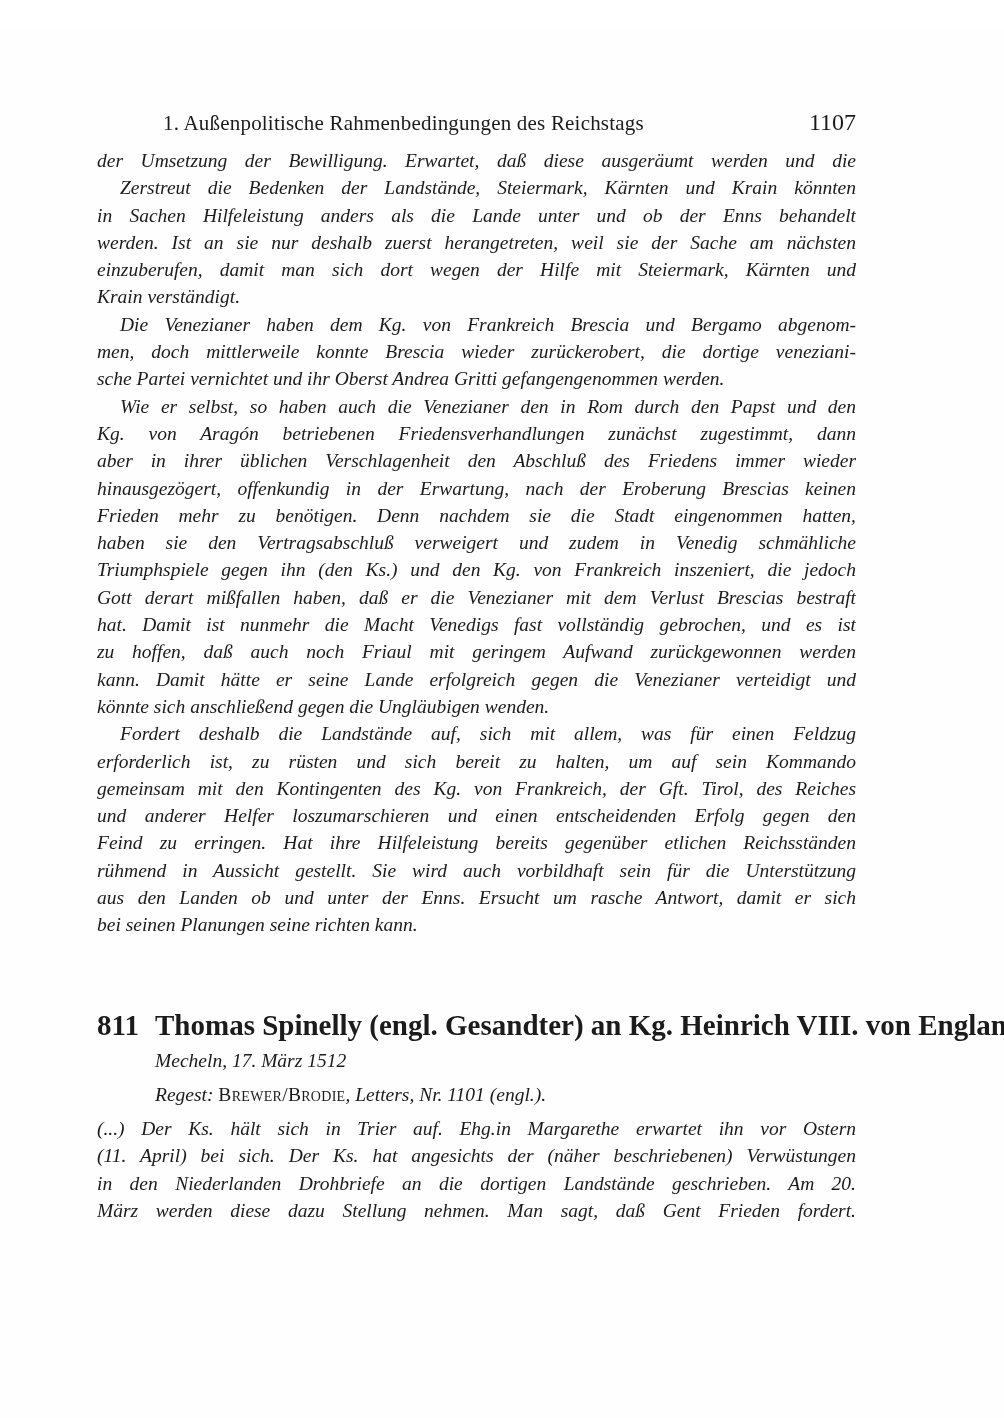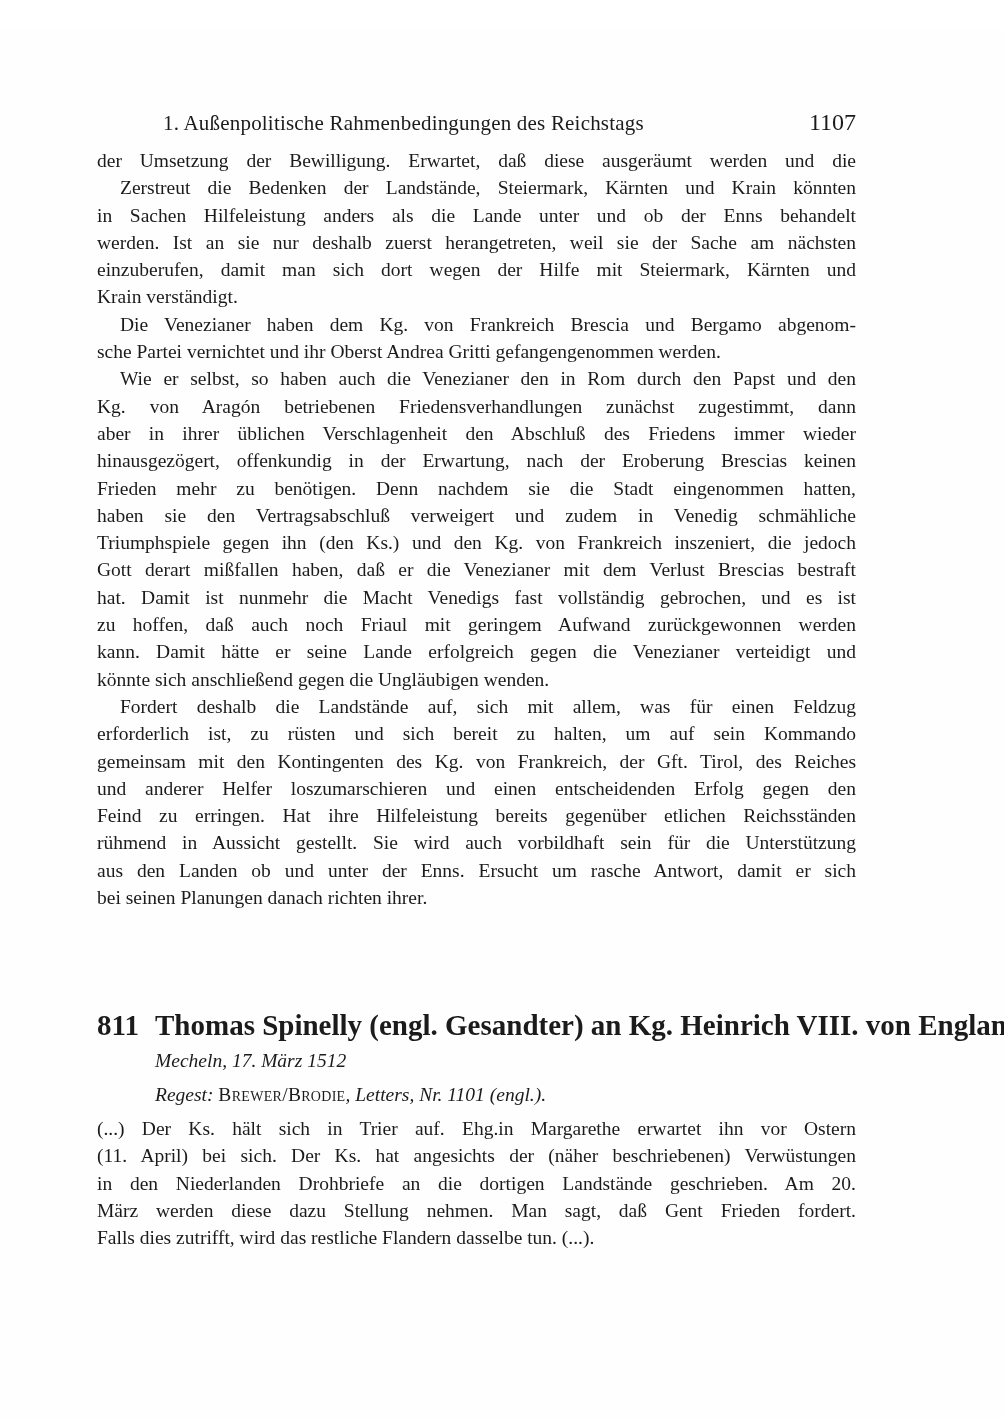--- a/index.html
+++ b/index.html
@@ -35,20 +35,21 @@
   .page-number {
     font-size: 24px;
     text-align: right;
   }
 
   
   .text-block {
     position: absolute;
     left: 97px;
     width: 759px;
+    font-style: italic;
     font-size: 19.5px;
     line-height: 27.3px;
   }
   #body-text { top: 118px; }
   #entry-text { top: 1086px; }
 
   .para { margin: 0; }
   .para .line {
     height: 27.3px;
     overflow: hidden;
@@ -108,20 +109,21 @@
       </div>
       <div class="para indent">
         <div class="line jline">Zerstreut die Bedenken der Landstände, Steiermark, Kärnten und Krain könnten</div>
         <div class="line jline">in Sachen Hilfeleistung anders als die Lande unter und ob der Enns behandelt</div>
         <div class="line jline">werden. Ist an sie nur deshalb zuerst herangetreten, weil sie der Sache am nächsten</div>
         <div class="line jline">einzuberufen, damit man sich dort wegen der Hilfe mit Steiermark, Kärnten und</div>
         <div class="line last">Krain verständigt.</div>
       </div>
       <div class="para indent">
         <div class="line jline">Die Venezianer haben dem Kg. von Frankreich Brescia und Bergamo abgenom-</div>
+        <div class="line jline">men, doch mittlerweile konnte Brescia wieder zurückerobert, die dortige veneziani-</div>
         <div class="line last">sche Partei vernichtet und ihr Oberst Andrea Gritti gefangengenommen werden.</div>
       </div>
       <div class="para indent">
         <div class="line jline">Wie er selbst, so haben auch die Venezianer den in Rom durch den Papst und den</div>
         <div class="line jline">Kg. von Aragón betriebenen Friedensverhandlungen zunächst zugestimmt, dann</div>
         <div class="line jline">aber in ihrer üblichen Verschlagenheit den Abschluß des Friedens immer wieder</div>
         <div class="line jline">hinausgezögert, offenkundig in der Erwartung, nach der Eroberung Brescias keinen</div>
         <div class="line jline">Frieden mehr zu benötigen. Denn nachdem sie die Stadt eingenommen hatten,</div>
         <div class="line jline">haben sie den Vertragsabschluß verweigert und zudem in Venedig schmähliche</div>
         <div class="line jline">Triumphspiele gegen ihn (den Ks.) und den Kg. von Frankreich inszeniert, die jedoch</div>
@@ -132,38 +134,37 @@
         <div class="line last">könnte sich anschließend gegen die Ungläubigen wenden.</div>
       </div>
       <div class="para indent">
         <div class="line jline">Fordert deshalb die Landstände auf, sich mit allem, was für einen Feldzug</div>
         <div class="line jline">erforderlich ist, zu rüsten und sich bereit zu halten, um auf sein Kommando</div>
         <div class="line jline">gemeinsam mit den Kontingenten des Kg. von Frankreich, der Gft. Tirol, des Reiches</div>
         <div class="line jline">und anderer Helfer loszumarschieren und einen entscheidenden Erfolg gegen den</div>
         <div class="line jline">Feind zu erringen. Hat ihre Hilfeleistung bereits gegenüber etlichen Reichsständen</div>
         <div class="line jline">rühmend in Aussicht gestellt. Sie wird auch vorbildhaft sein für die Unterstützung</div>
         <div class="line jline">aus den Landen ob und unter der Enns. Ersucht um rasche Antwort, damit er sich</div>
-        <div class="line last">bei seinen Planungen danach richten ihrer.</div>
+        <div class="line last">bei seinen Planungen seine richten kann.</div>
       </div>
     </div>
 
   <div class="entry-head">
     <div class="entry-number">811</div>
     <div class="entry-title">Thomas Spinelly (engl. Gesandter) an Kg. Heinrich VIII. von England</div>
   </div>
 
   <div class="entry-place">Mecheln, 17. März 1512</div>
 
   <div class="entry-regest">
     <span class="it">Regest: </span><span class="sc">Brewer/Brodie</span><span class="it">, Letters, Nr. 1101 (engl.).</span>
   </div>
 
   <div class="text-block" id="entry-text">
       <div class="para">
         <div class="line jline">(...) Der Ks. hält sich in Trier auf. Ehg.in Margarethe erwartet ihn vor Ostern</div>
         <div class="line jline">(11. April) bei sich. Der Ks. hat angesichts der (näher beschriebenen) Verwüstungen</div>
         <div class="line jline">in den Niederlanden Drohbriefe an die dortigen Landstände geschrieben. Am 20.</div>
         <div class="line jline">März werden diese dazu Stellung nehmen. Man sagt, daß Gent Frieden fordert.</div>
-        <div class="line last">Falls dies zutrifft, wird das restliche Flandern dasselbe tun. (...).</div>
       </div>
     </div>
 
 </div>
 
 </body></html>

